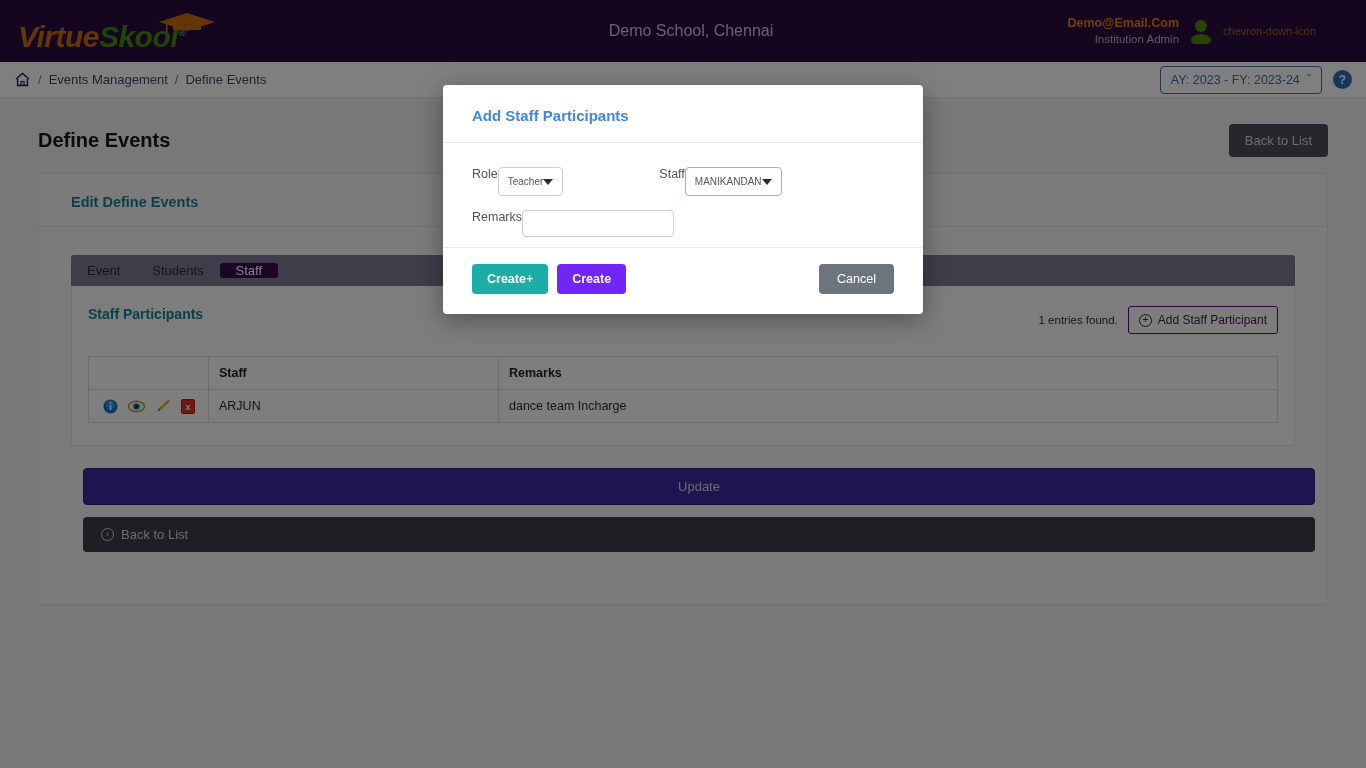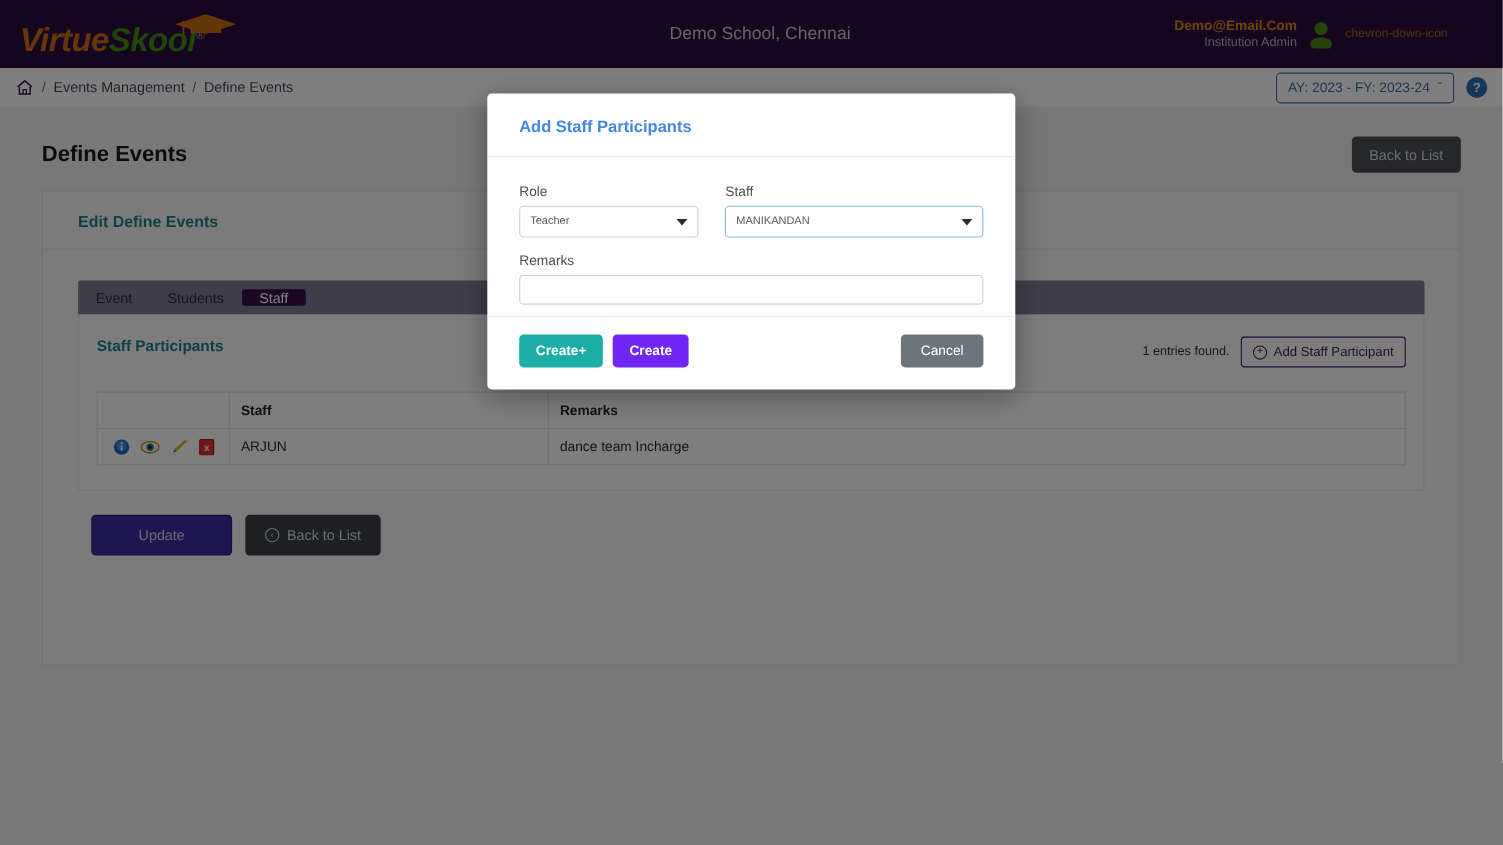--- a/index.html
+++ b/index.html
@@ -226,20 +226,21 @@
   .col-staff   { width: 290px; }
   .row-icons { display: flex; align-items: center; gap: 10px; padding-left: 4px; }
   .row-icons span { display: flex; }
 
   .form-actions {
     margin: 0 12px;
     padding: 22px 0 0 0;
     display: flex;
     gap: 12px;
     padding-left: 32px;
+    flex-direction: column;
   }
   .btn-update {
     background: #3b2a9e; color: #d6d2ee;
     padding: 10px 42px;
     border: 1px solid #2b1f78;
   }
   .btn-backlist {
     background: #3a3f44; color: #d8d8d8;
     padding: 10px 18px;
     display: flex; align-items: center; gap: 7px;
@@ -272,21 +273,21 @@
     background: #ffffff;
     border-radius: 4px;
     box-shadow: 0 6px 26px rgba(0,0,0,0.35);
     z-index: 100;
   }
   .modal-header { padding: 22px 29px 18px 29px; }
   .modal-title { color: #4287e0; font-size: 15px; font-weight: bold; }
   .modal-hr { height: 1px; background: #eaeaea; }
   .modal-body { padding: 24px 29px 10px 29px; }
   .field-row { display: flex; gap: 24px; }
-  .field { display: flex; flex-direction: column; }
+  .field { display: flex; }
   .field.role  { width: 165px; }
   .field.staff { width: 237px; }
   .field.full  { width: 100%; margin-top: 14px; }
   .field-label {
     font-size: 12.5px; color: #515156;
     margin-bottom: 6px;
   }
   .control {
     height: 29px;
     border: 1px solid #cfcfcf;

